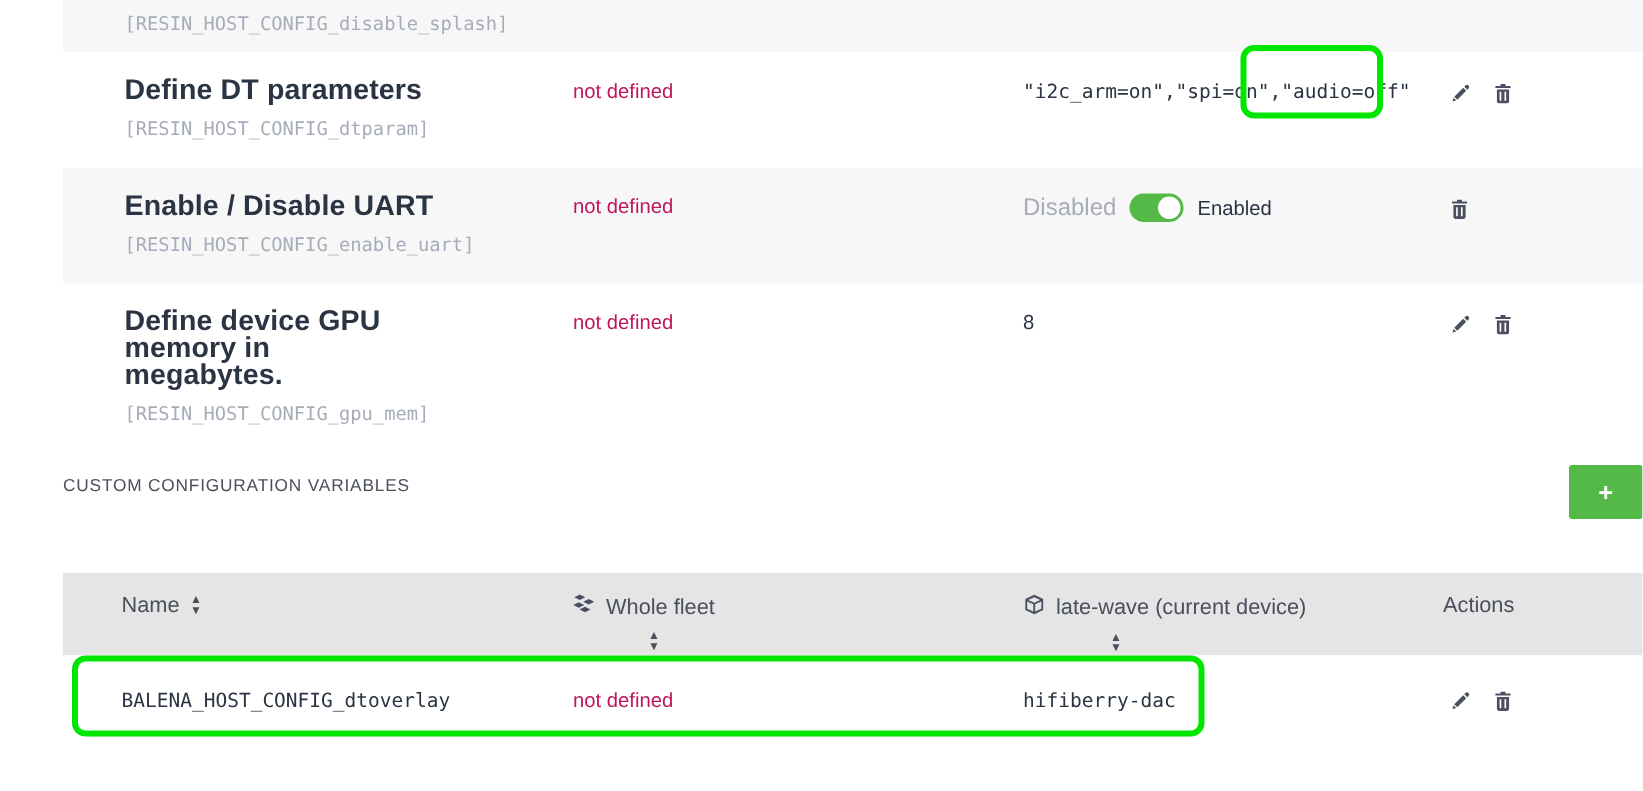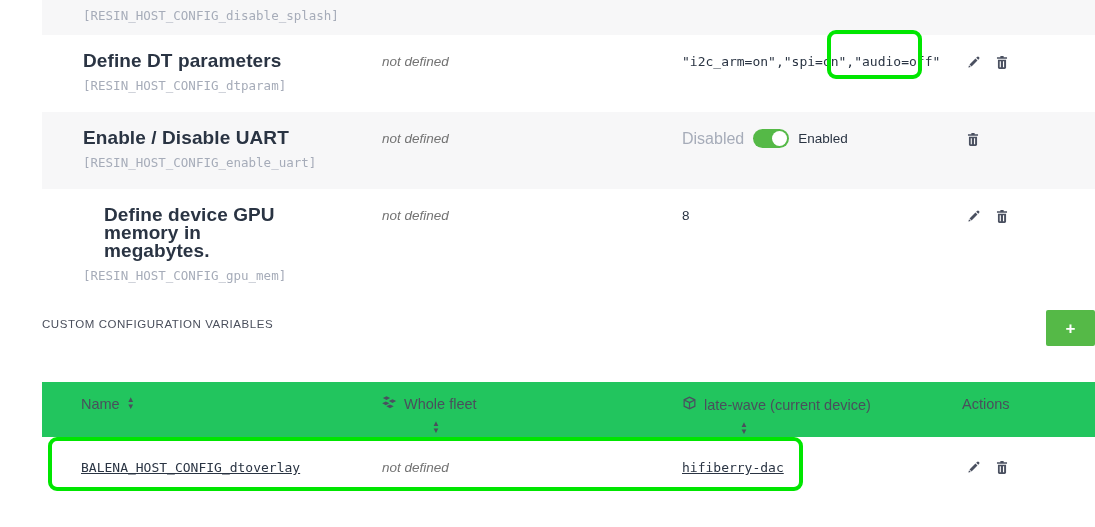--- a/index.html
+++ b/index.html
@@ -31,21 +31,21 @@
 
   .cfg-title {
     font-size: 19px; font-weight: bold; color: #2a3443;
     line-height: 18px; letter-spacing: .1px;
   }
   .cfg-key {
     font-family: "DejaVu Sans Mono", monospace;
     font-size: 12.5px; color: #a6acb9; line-height: 18px;
     margin-top: 7px; white-space: nowrap;
   }
-  .notdef { font-style: italic; font-size: 13.5px; color: #737373; line-height: 18px; }
+  .notdef { font-size: 13.5px; color: #be185d; line-height: 18px; }
   .val-mono {
     font-family: "DejaVu Sans Mono", monospace;
     font-size: 13px; color: #2a3443; line-height: 18px; white-space: pre;
   }
   .val-plain { font-size: 13.5px; color: #2a3443; line-height: 18px; }
 
   
   .toggle-wrap { display: flex; align-items: center; gap: 9px; line-height: 18px; }
   .tg-off { font-size: 16px; color: #a6acb9; }
   .tg-on  { font-size: 13.5px; color: #2a3443; }
@@ -73,21 +73,21 @@
     position: absolute; right: 0; top: 310px;
     width: 49px; height: 36px; background: #55b947; border: none;
     border-radius: 2px; color: #fff; cursor: pointer;
     display: flex; align-items: center; justify-content: center;
   }
   .add-btn .plus { font-size: 17px; line-height: 17px; font-weight: bold; }
 
   
   .cv-table { position: absolute; left: 42px; top: 382px; width: 1053px; }
   .cv-head {
-    display: flex; align-items: flex-start; background: #22c55e;
+    display: flex; align-items: flex-start; background: #e5e5e5;
     height: 55px; padding-top: 14px;
   }
   .cv-head .h { font-size: 14.5px; color: #4a4f5c; display: flex; align-items: flex-start; }
   .h-name   { width: 340px; padding-left: 39px; }
   .h-fleet  { width: 300px; }
   .h-device { width: 280px; }
   .h-actions{ width: 92px; }
   .sorter {
     display: inline-flex; flex-direction: column; align-items: center;
     margin-left: 7px; line-height: 0; cursor: pointer;
@@ -97,21 +97,21 @@
   .sorter-below { display: block; text-align: center; width: 100%; margin-top: 1px; }
   .sorter-below .sorter { margin-left: 0; }
   .h-fleet .sorter-below { width: 108px; }
   .h-device .sorter-below { width: 124px; }
 
   .cv-row { display: flex; align-items: center; height: 60px; background: #fff; }
   .cv-c-name   { width: 340px; padding-left: 39px; }
   .cv-c-fleet  { width: 300px; }
   .cv-c-device { width: 280px; }
   .cv-c-act    { width: 92px; display: flex; gap: 0; }
-  .cv-mono { font-family: "DejaVu Sans Mono", monospace; font-size: 13px; color: #2a3443; text-decoration: underline; }
+  .cv-mono { font-family: "DejaVu Sans Mono", monospace; font-size: 13px; color: #2a3443; }
 
   
   .hl {
     position: absolute; border: 4px solid #00e600; border-radius: 9px;
     pointer-events: none;
   }
 </style>
 </head>
 <body>
 
@@ -178,21 +178,21 @@
             <svg width="12" height="13" viewBox="0 0 14 16">
                 <path fill="#4a5060" d="M5 0h4v1.6h4.2v1.7H.8V1.6H5V0zM2 4.6h10v9.6c0 1-.8 1.8-1.8 1.8H3.8c-1 0-1.8-.8-1.8-1.8V4.6zm2.2 1.8v7.4h1.4V6.4H4.2zm4 0v7.4h1.4V6.4H8.2z"></path>
               </svg>
           </span>
         </div>
       </div>
     </div>
 
     <div class="cfg-row">
       <div class="col-name">
-        <div class="cfg-title" style="max-width:205px;margin-left:21px;">Define device GPU memory in megabytes.</div>
+        <div class="cfg-title" style="max-width:205px;">Define device GPU memory in megabytes.</div>
         <div class="cfg-key">[RESIN_HOST_CONFIG_gpu_mem]</div>
       </div>
       <div class="col-fleet">
         <span class="notdef">not defined</span>
       </div>
       <div class="col-device">
         <span class="val-plain">8</span>
       </div>
       <div class="col-actions">
         <div class="act" style="left:0px; top:0px;">

